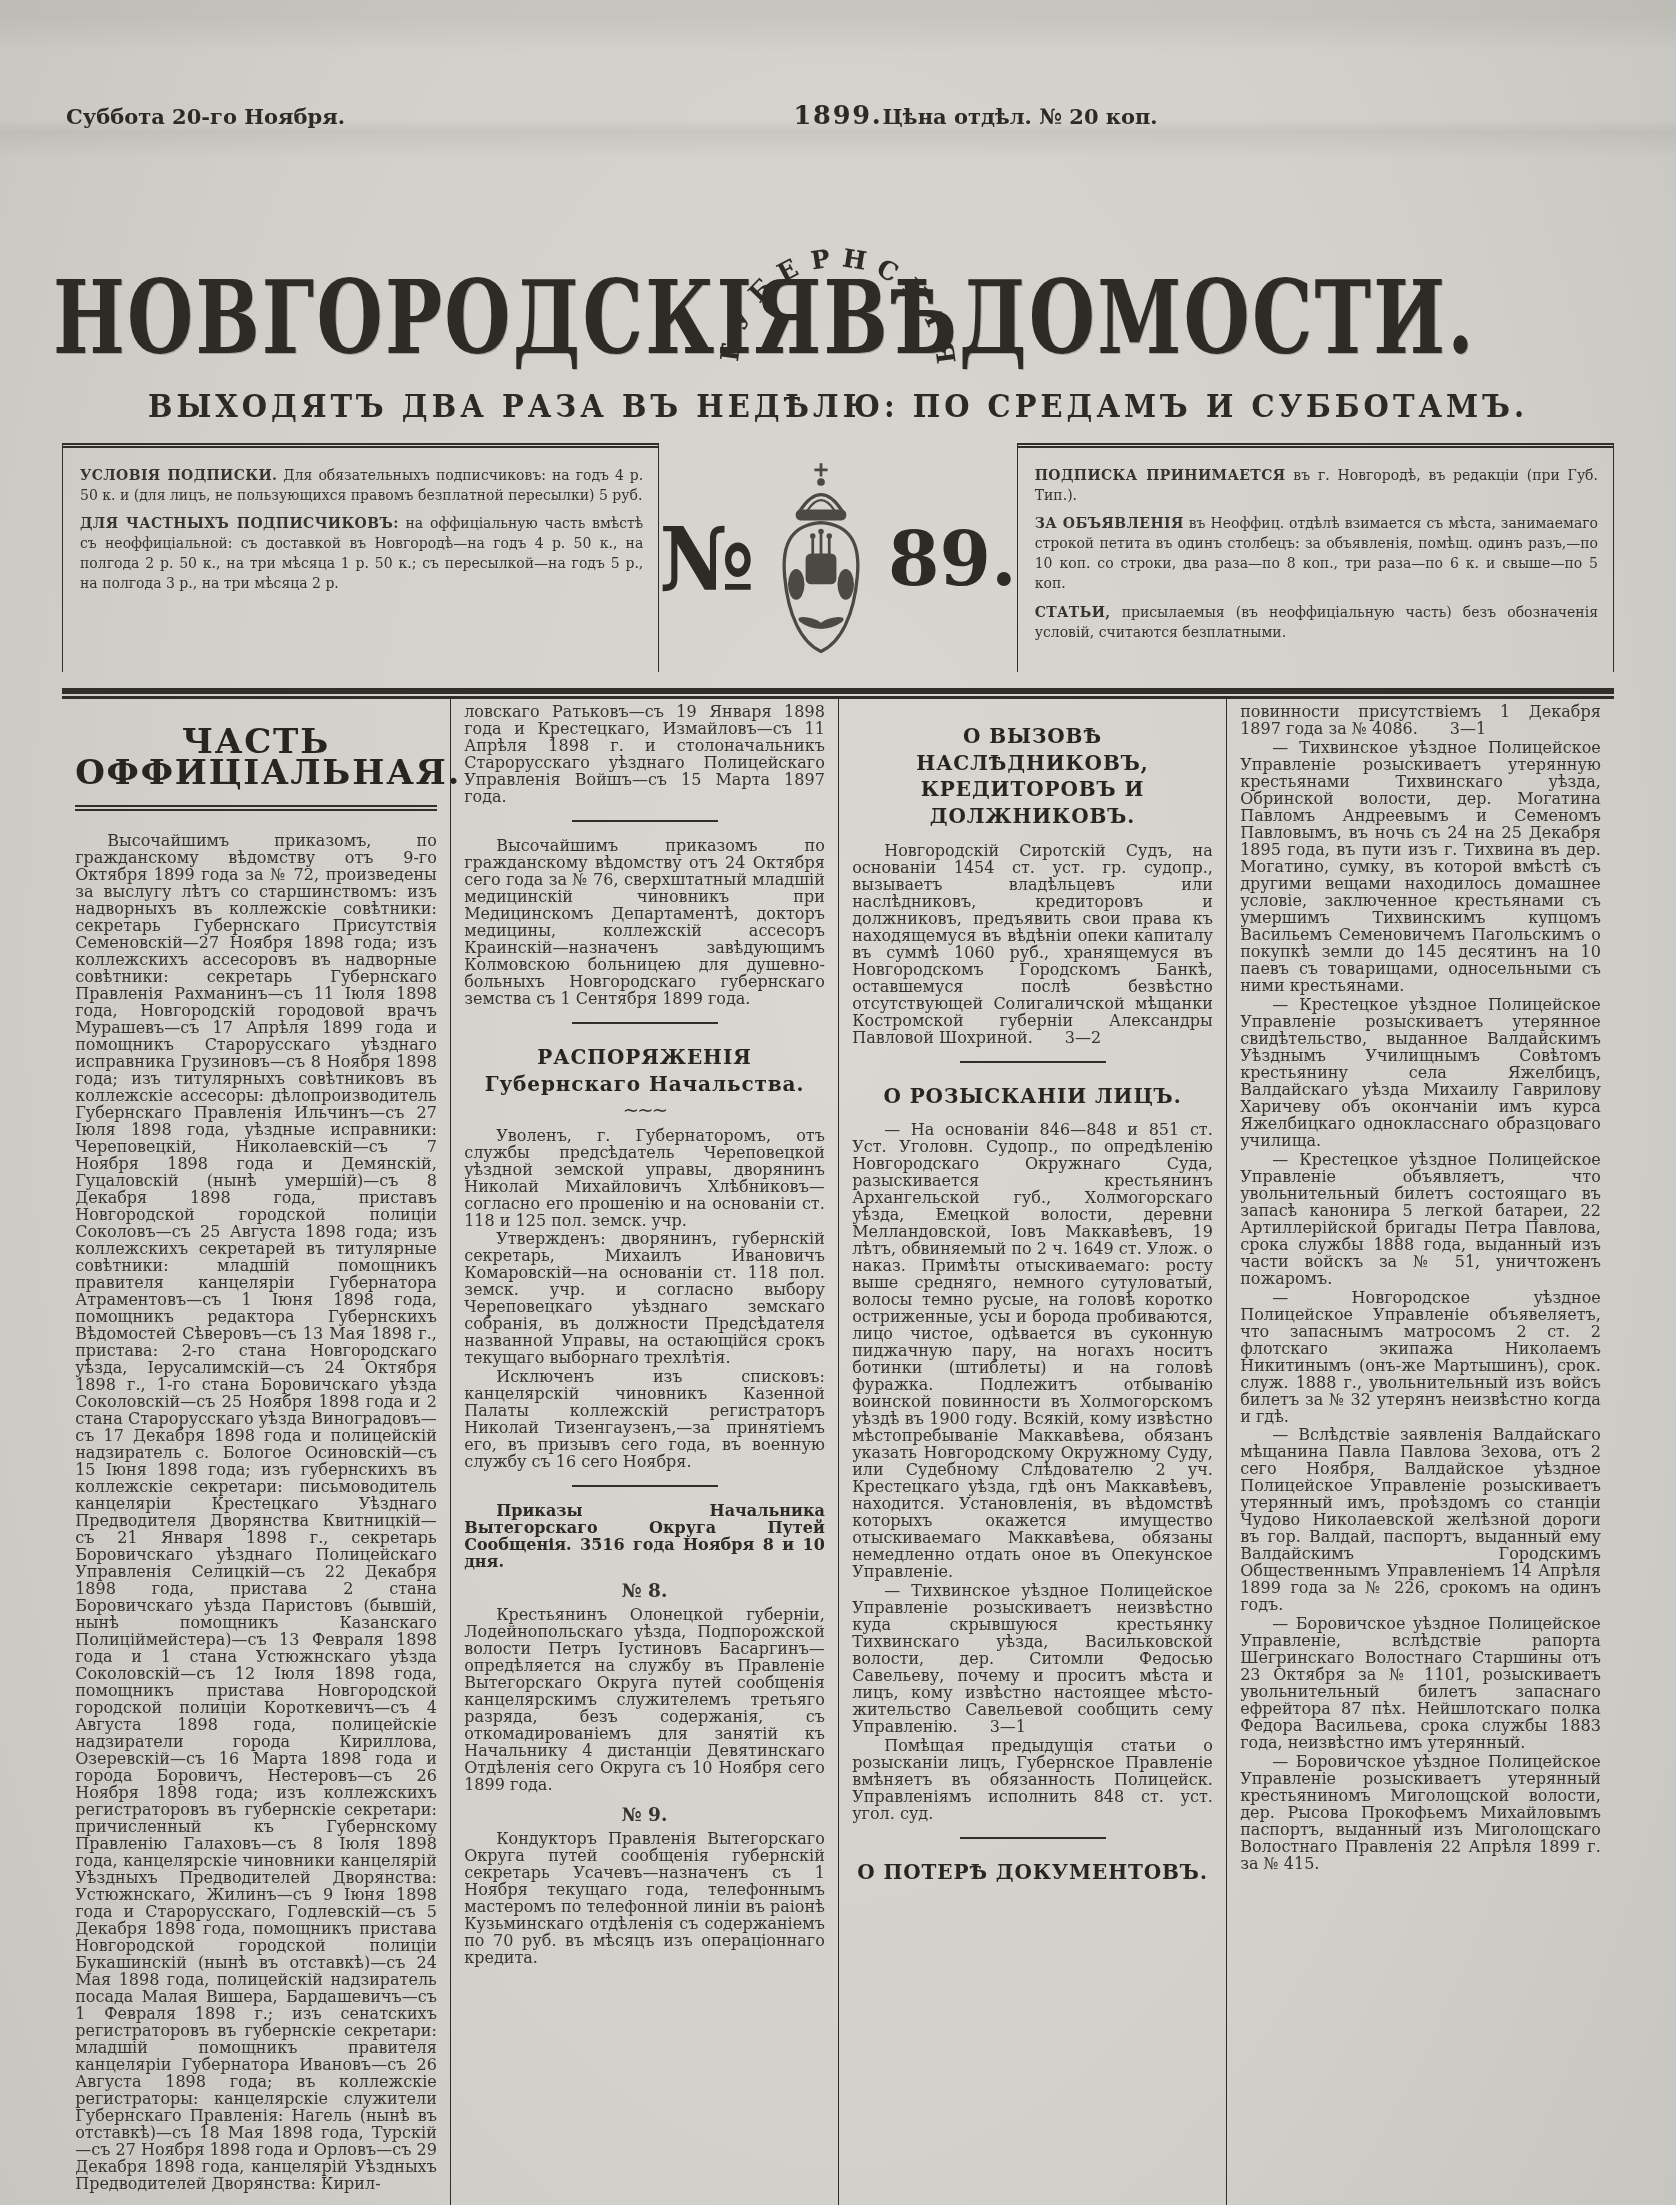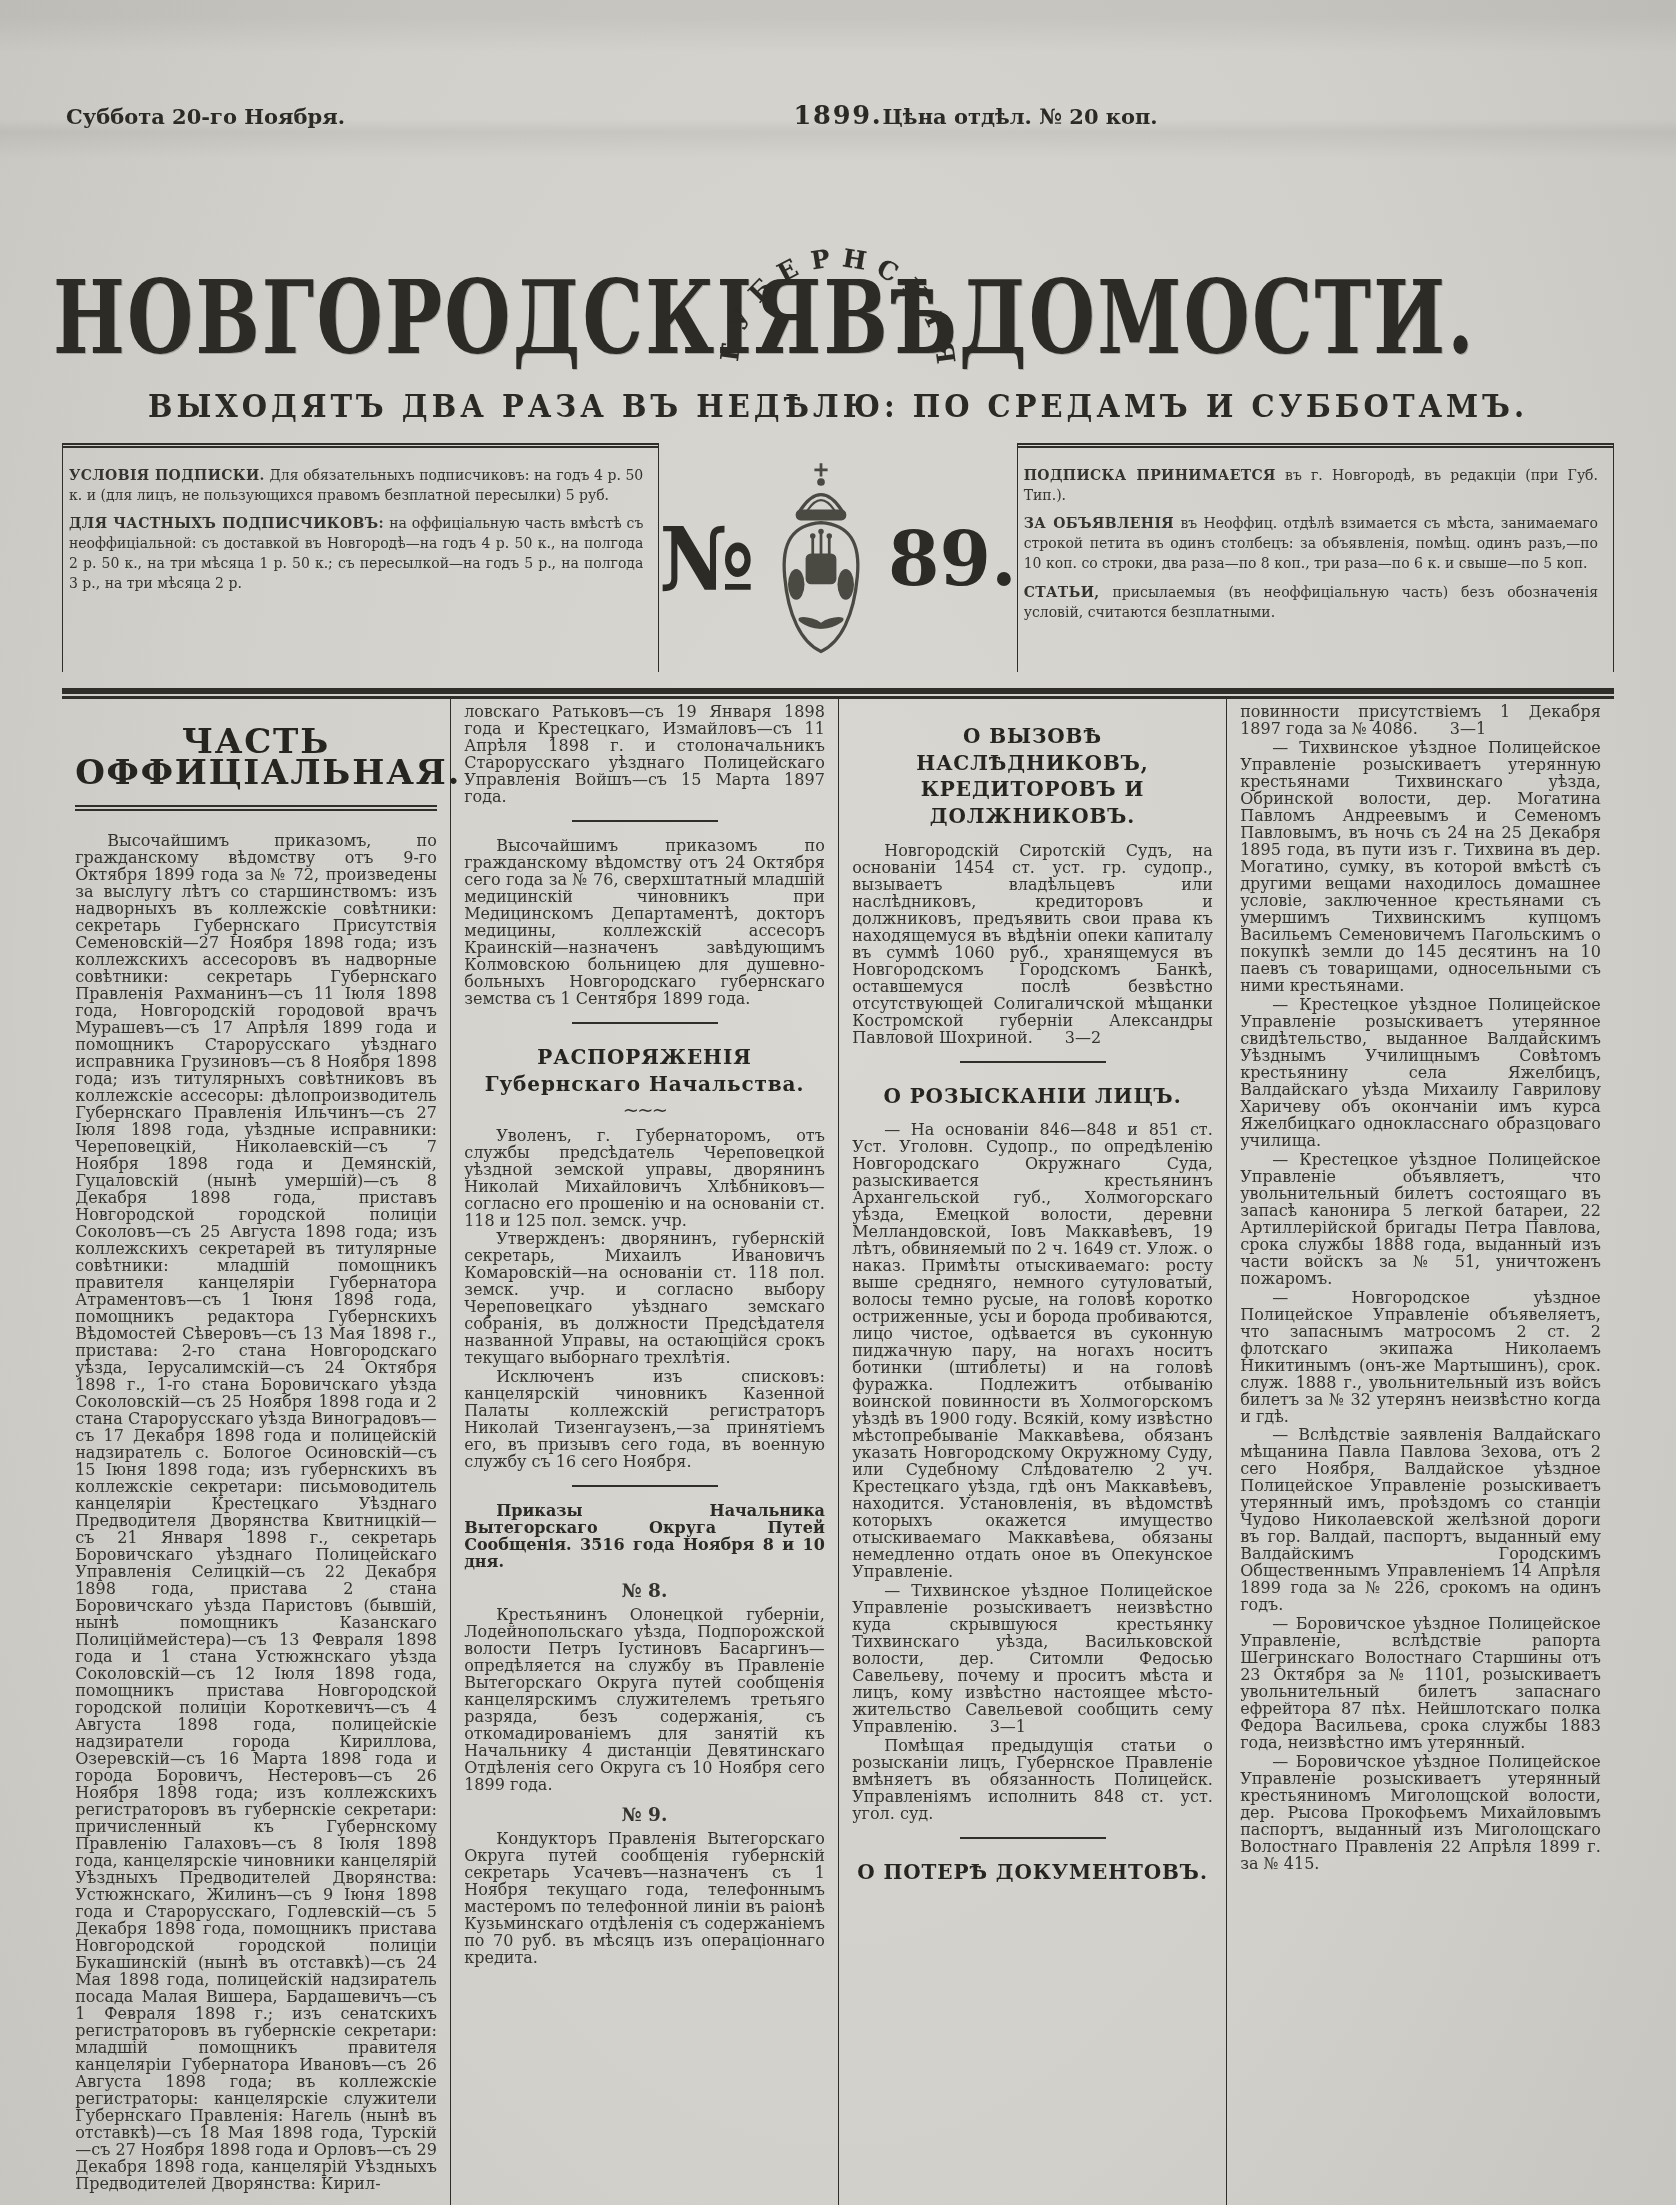--- a/index.html
+++ b/index.html
@@ -37,21 +37,21 @@
   }
   .subtitle{
     text-align:center;font-weight:bold;font-size:29px;letter-spacing:4px;color:#2b2a25;
     margin-top:11.5px;transform:scaleY(1.1);
   }
   
   .info-row{display:flex;margin:20px 62px 0 62px;}
   .info-box{
     width:672px;box-sizing:border-box;height:229px;overflow:hidden;
     border-top:5.7px double #2f2e29;border-left:1.8px solid #2f2e29;border-right:1.8px solid #2f2e29;
-    padding:17px 15px 0 6px;
+    padding:17px 15px 0 17px;
   }
   .issue-center{flex:1;display:flex;align-items:center;justify-content:center;gap:11.5px;padding-top:4.4px;}
   .no-sign{font-weight:bold;font-size:88px;color:#2c2b26;}
   .no-val{font-weight:bold;font-size:74px;color:#2c2b26;}
   .emblem{flex:0 0 auto;}
   
   .rule-full{
     margin:16px 62px 0 62px;height:11.5px;
     background:linear-gradient(#2f2e29 0 6.2px,rgba(0,0,0,0) 6.2px 8.4px,#2f2e29 8.4px 10.6px,rgba(0,0,0,0) 10.6px);
   }

